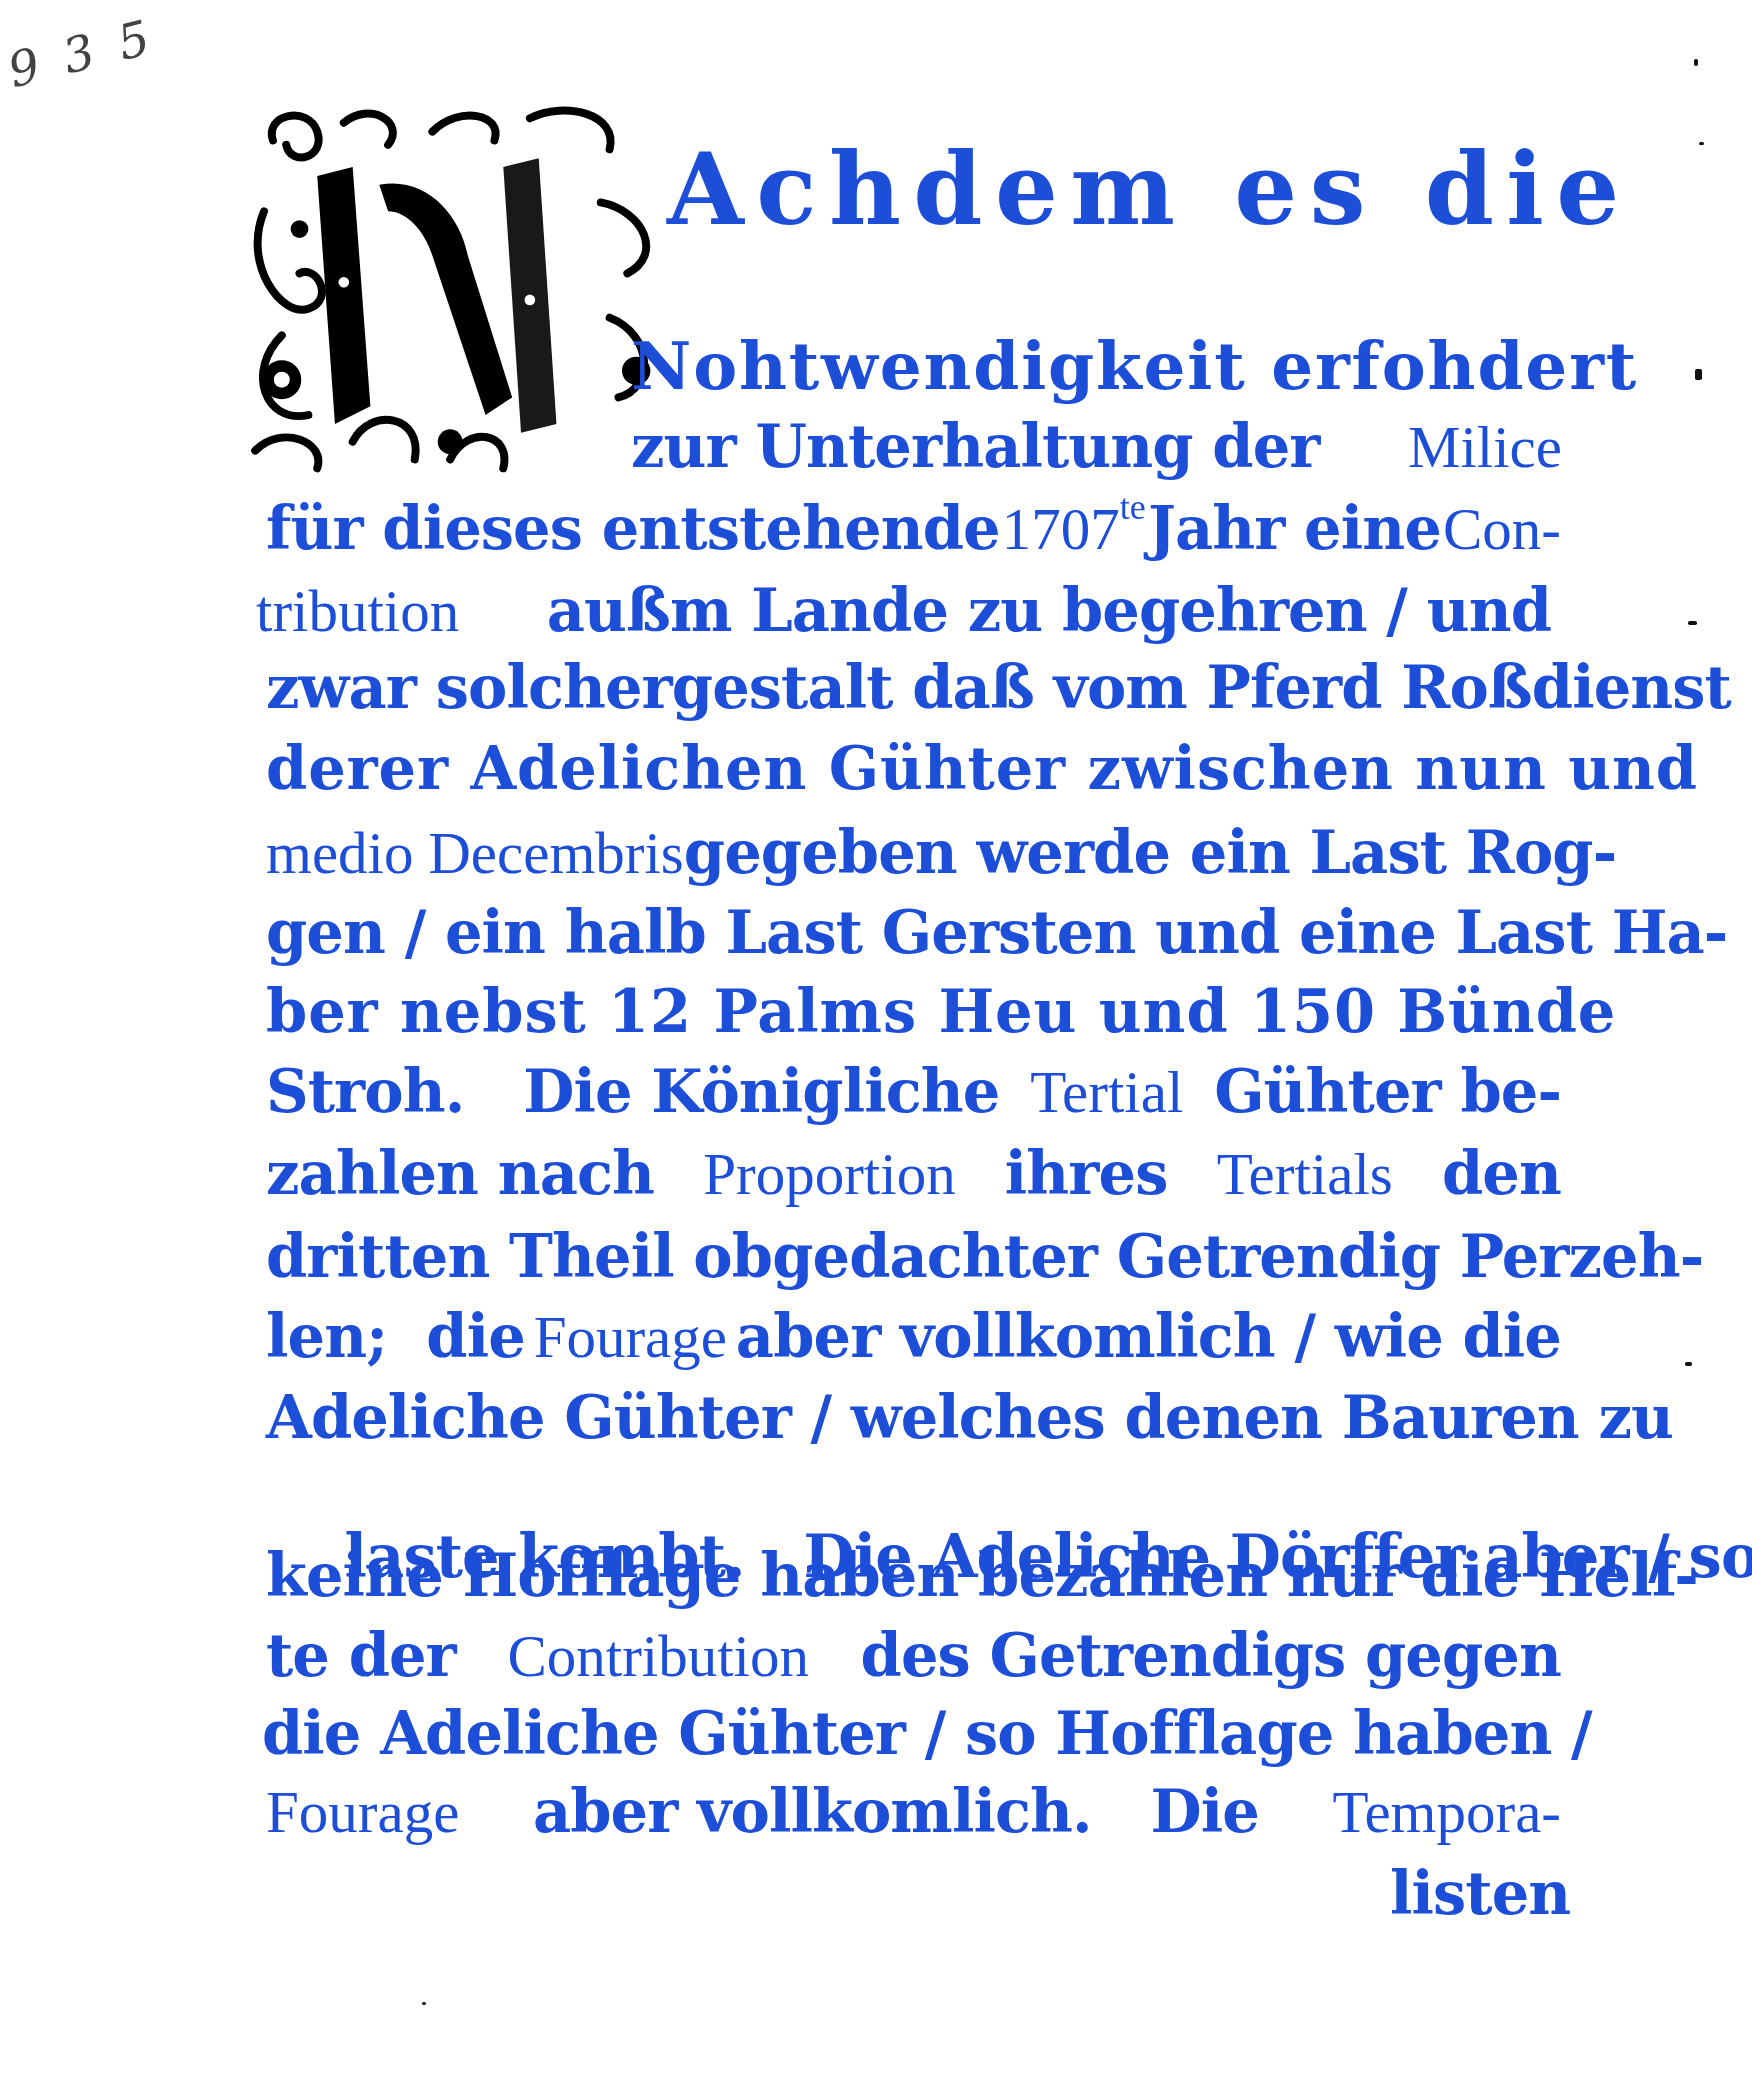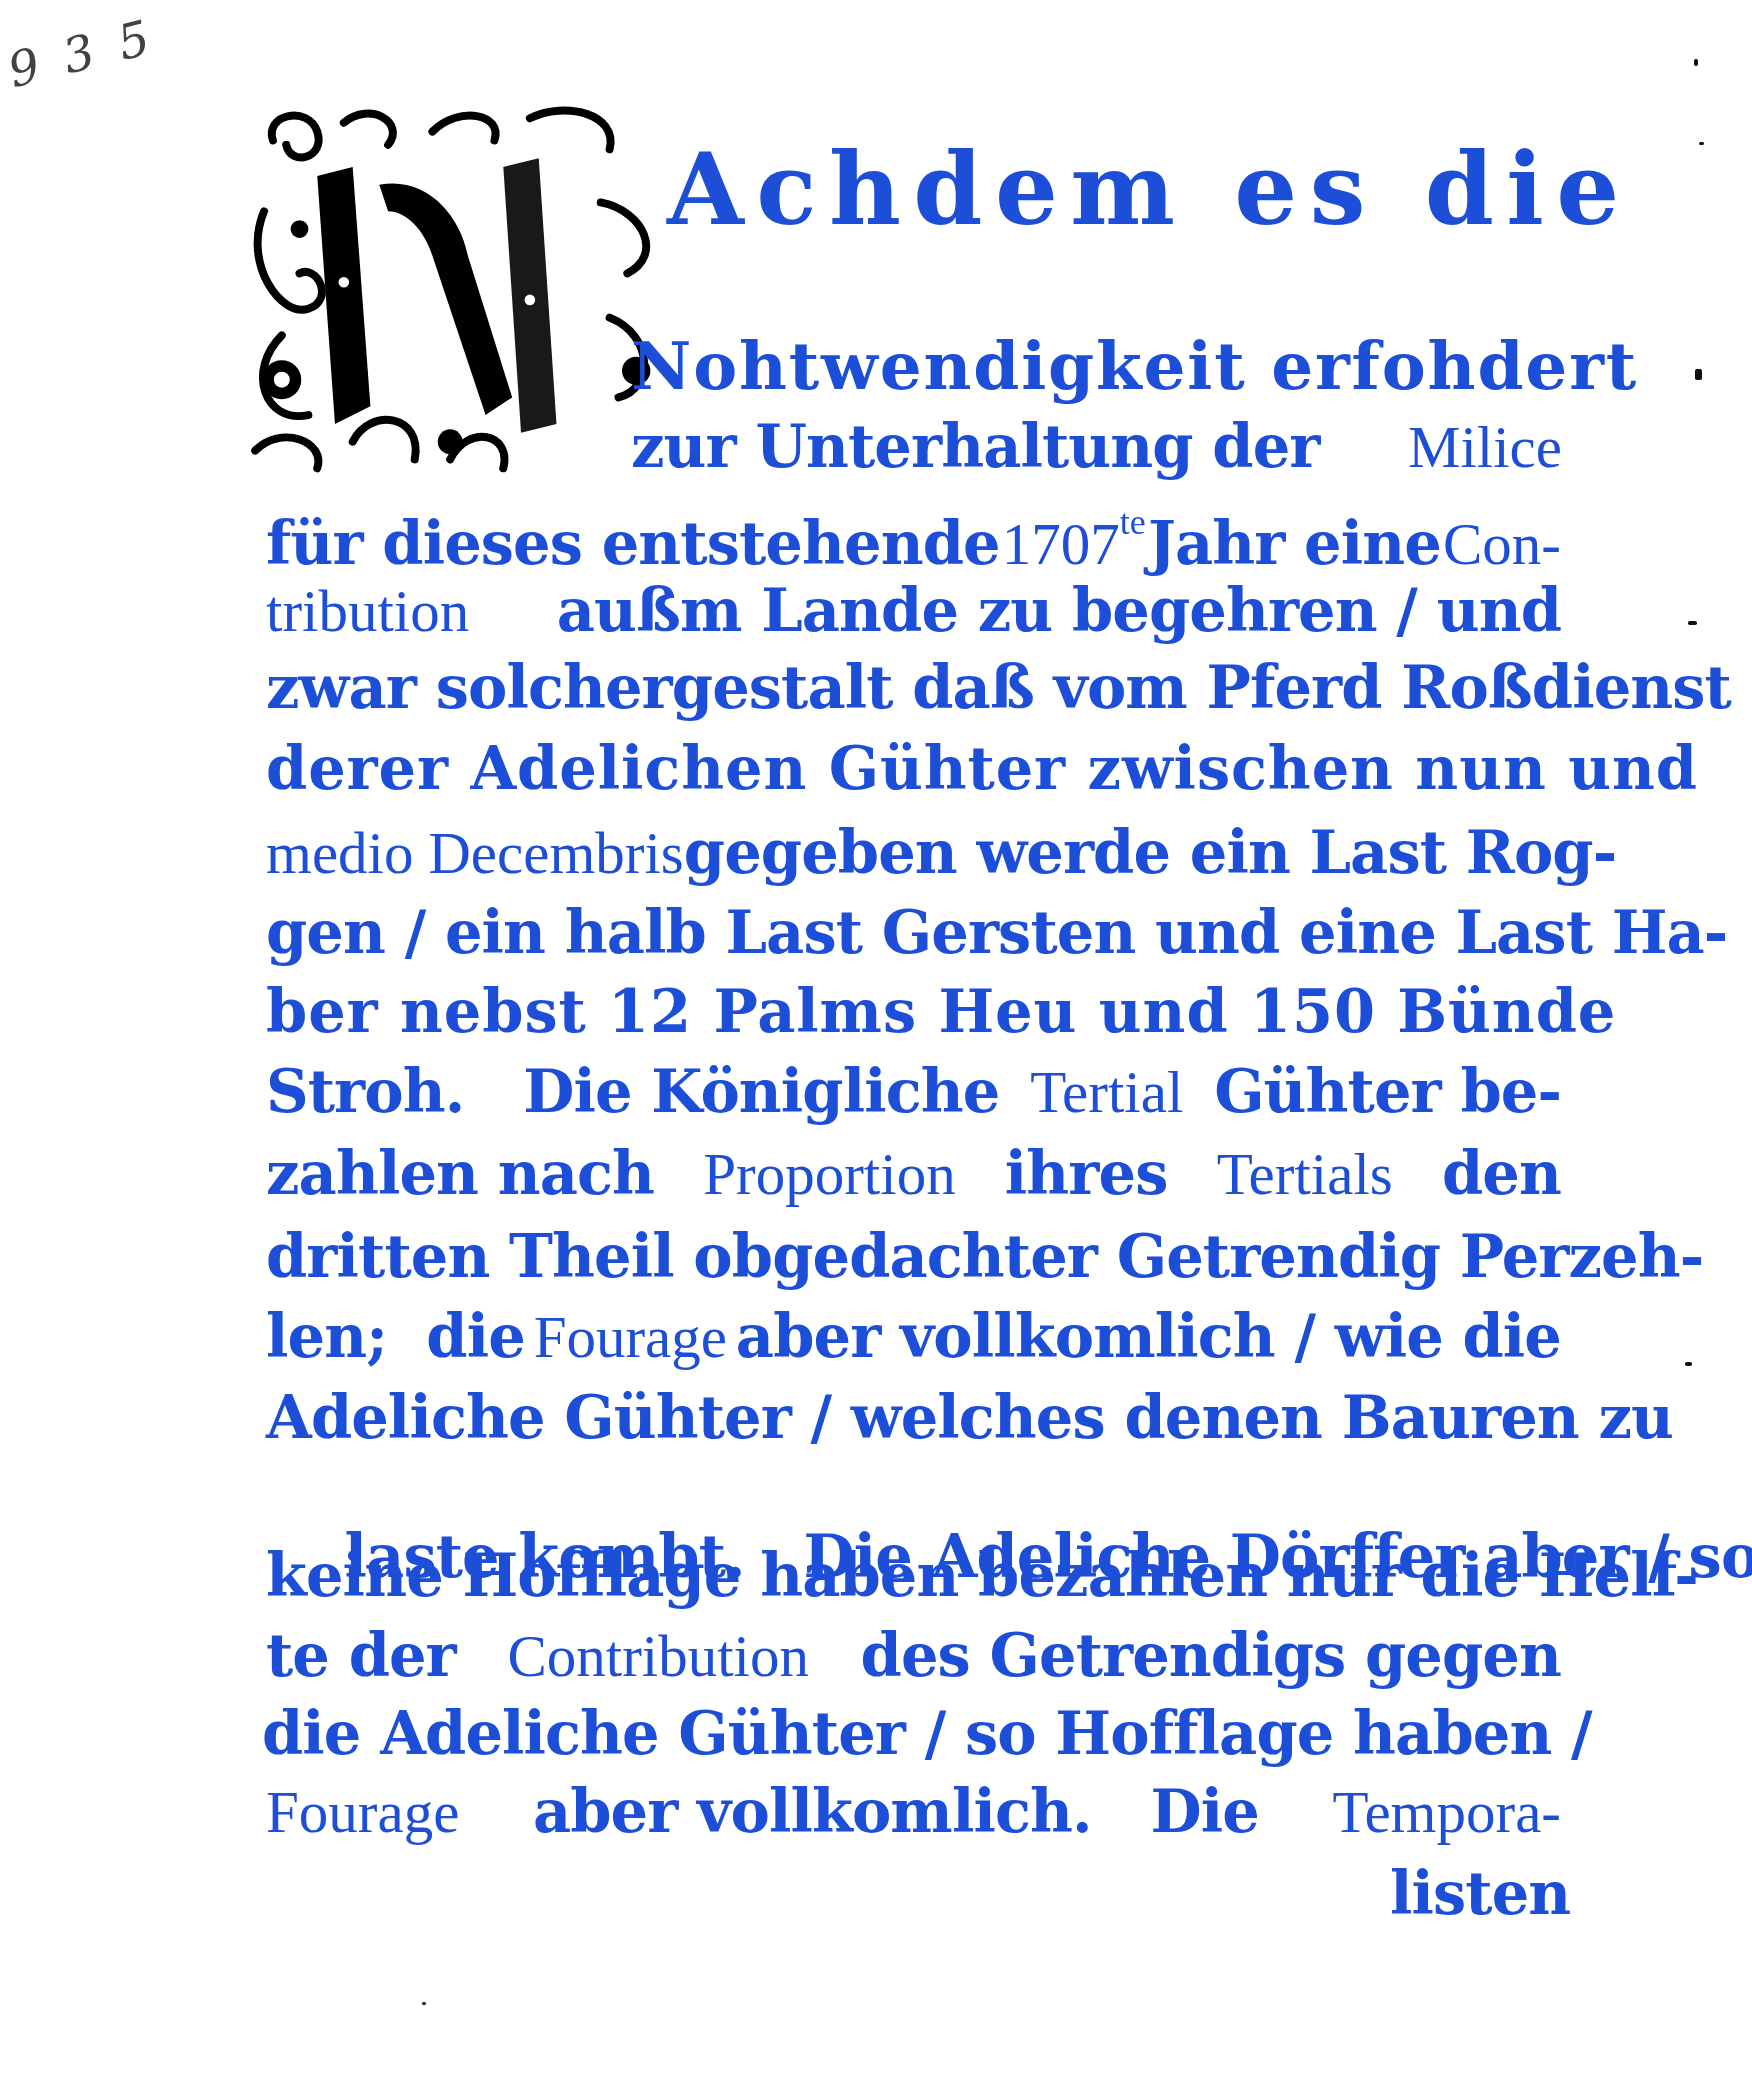--- a/index.html
+++ b/index.html
@@ -80,28 +80,28 @@
 
   <div class="line frak" style="left:631px;top:333px;font-size:66px;letter-spacing:1.8px;">
     <span>Nohtwendigkeit erfohdert</span>
   </div>
 
   <div class="line justify" style="left:631px;top:417px;width:931px;">
     <span class="frak norm">zur Unterhaltung der</span>
     <span class="rom norm">Milice</span>
   </div>
 
-  <div class="line justify" style="left:266px;top:504px;width:1295px;justify-content:space-between;">
+  <div class="line justify" style="left:266px;top:489px;width:1295px;justify-content:space-between;">
     <span class="frak norm">für dieses entstehende</span>
     <span class="rom norm"><span>1707</span><span class="sup">te</span></span>
     <span class="frak norm">Jahr eine</span>
     <span class="rom norm">Con-</span>
   </div>
 
-  <div class="line justify" style="left:266px;top:581px;width:1295px;">
+  <div class="line justify" style="left:256px;top:581px;width:1295px;">
     <span class="rom norm">tribution</span>
     <span class="frak norm">außm Lande zu begehren / und</span>
   </div>
 
   <div class="line frak norm" style="left:266px;top:658px;">
     <span>zwar solchergestalt daß vom Pferd Roßdienst</span>
   </div>
 
   <div class="line frak norm" style="left:266px;top:739px;letter-spacing:0.9px;">
     <span>derer Adelichen Gühter zwischen nun und</span>

